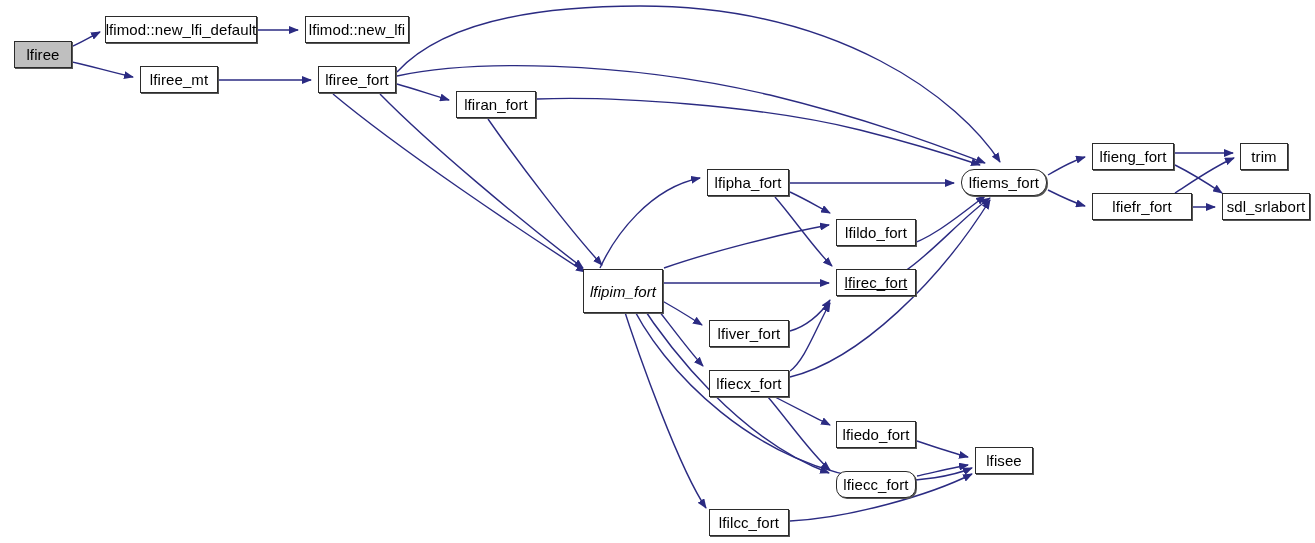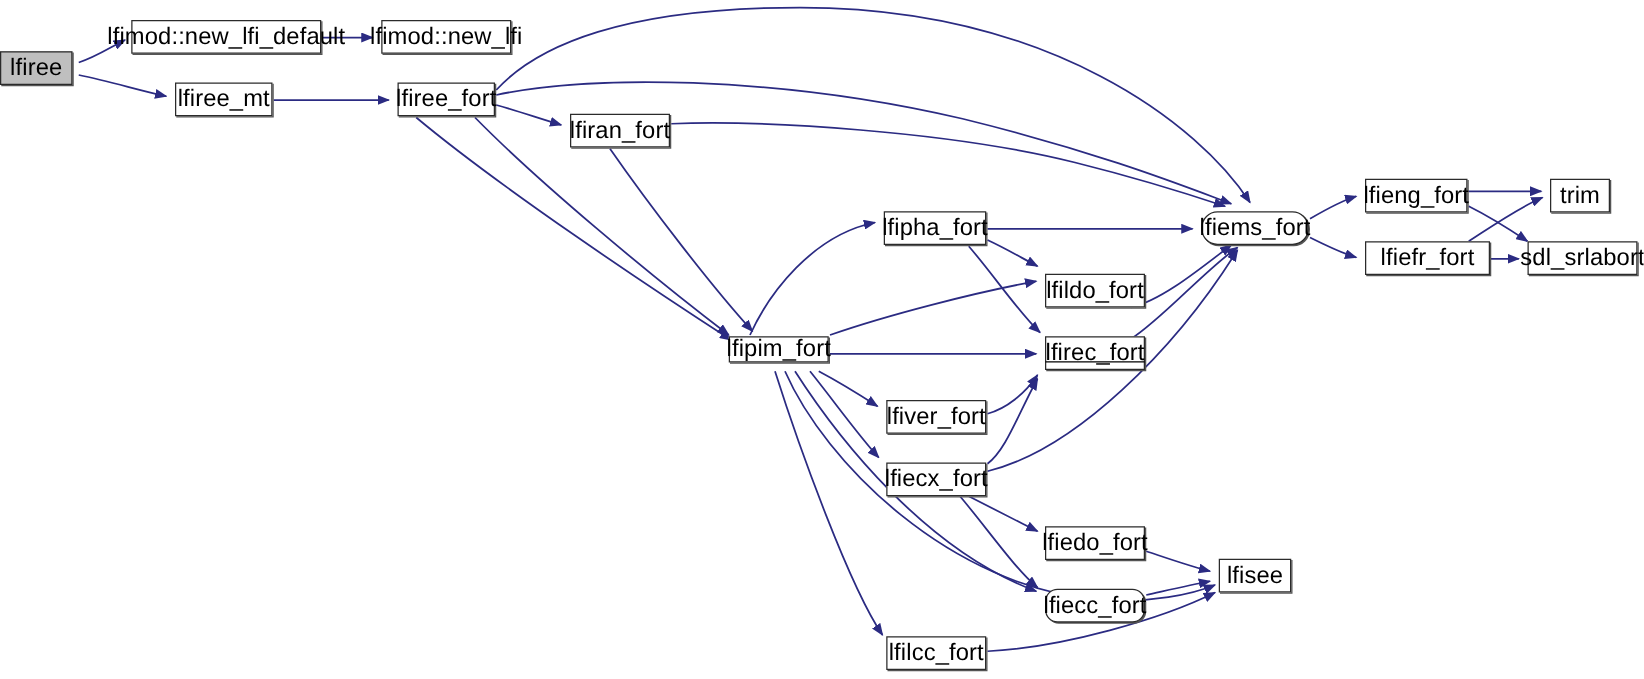--- a/index.html
+++ b/index.html
@@ -10,21 +10,21 @@
     font-family:"Liberation Sans","DejaVu Sans",sans-serif;
     overflow:hidden;
   }
   #edges{position:absolute;left:0;top:0;width:1315px;height:543px;}
   .node{
     position:absolute;
     box-sizing:border-box;
     border:1px solid #2b2b2b;
     background:#ffffff;
     color:#000000;
-    font-size:19px;
+    font-size:15px;
     line-height:1;
     display:flex;
     align-items:center;
     justify-content:center;
     white-space:nowrap;
     letter-spacing:.1px;
     box-shadow:1px 1px 0 0 #555;
     z-index:5;
   }
   .node.root{background:#bfbfbf;}
@@ -74,21 +74,21 @@
         <path d="M917,476 C935,472 952,468 968,465" marker-end="url(#ah)" stroke="#2b2b82"></path>
         <path d="M790,521 C850,518 930,495 972,474" marker-end="url(#ah)" stroke="#2b2b82"></path>
         <path d="M1048,175 C1060,168 1072,161 1085,157" marker-end="url(#ah)" stroke="#2b2b82"></path>
         <path d="M1175,153 L1233,153" marker-end="url(#ah)" stroke="#2b2b82"></path>
         <path d="M1175,165 C1195,175 1210,185 1222,193" marker-end="url(#ah)" stroke="#2b2b82"></path>
         <path d="M1048,190 C1060,196 1072,202 1085,206" marker-end="url(#ah)" stroke="#2b2b82"></path>
         <path d="M1175,193 C1195,180 1215,166 1234,158" marker-end="url(#ah)" stroke="#2b2b82"></path>
         <path d="M1175,207 L1215,207" marker-end="url(#ah)" stroke="#2b2b82"></path>
       </g>
   </svg>
-<div class="node root" style="left: 0; top: 41px; width: 58px; height: 27px;">
+<div class="node root" style="left: 14px; top: 41px; width: 58px; height: 27px;">
       <span class="lbl">lfiree</span>
     </div>
     <div class="node" style="left: 105px; top: 16px; width: 152px; height: 27px;">
       <span class="lbl">lfimod::new_lfi_default</span>
     </div>
     <div class="node" style="left: 305px; top: 16px; width: 104px; height: 27px;">
       <span class="lbl">lfimod::new_lfi</span>
     </div>
     <div class="node" style="left: 140px; top: 66px; width: 78px; height: 27px;">
       <span class="lbl">lfiree_mt</span>
@@ -113,21 +113,21 @@
     </div>
     <div class="node" style="left: 1092px; top: 193px; width: 100px; height: 27px;">
       <span class="lbl">lfiefr_fort</span>
     </div>
     <div class="node" style="left: 1222px; top: 193px; width: 88px; height: 27px;">
       <span class="lbl">sdl_srlabort</span>
     </div>
     <div class="node" style="left: 836px; top: 219px; width: 80px; height: 27px;">
       <span class="lbl">lfildo_fort</span>
     </div>
-    <div class="node" style="left: 583px; top: 269px; width: 80px; height: 21px;">
+    <div class="node" style="left: 583px; top: 269px; width: 80px; height: 44px; font-style: italic;">
       <span class="lbl">lfipim_fort</span>
     </div>
     <div class="node" style="left: 836px; top: 269px; width: 80px; height: 27px; text-decoration: underline;">
       <span class="lbl">lfirec_fort</span>
     </div>
     <div class="node" style="left: 709px; top: 320px; width: 80px; height: 27px;">
       <span class="lbl">lfiver_fort</span>
     </div>
     <div class="node" style="left: 709px; top: 370px; width: 80px; height: 27px;">
       <span class="lbl">lfiecx_fort</span>

